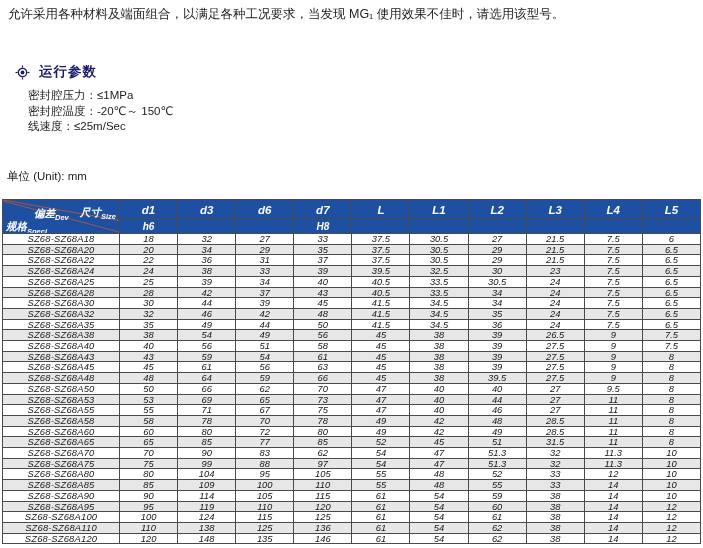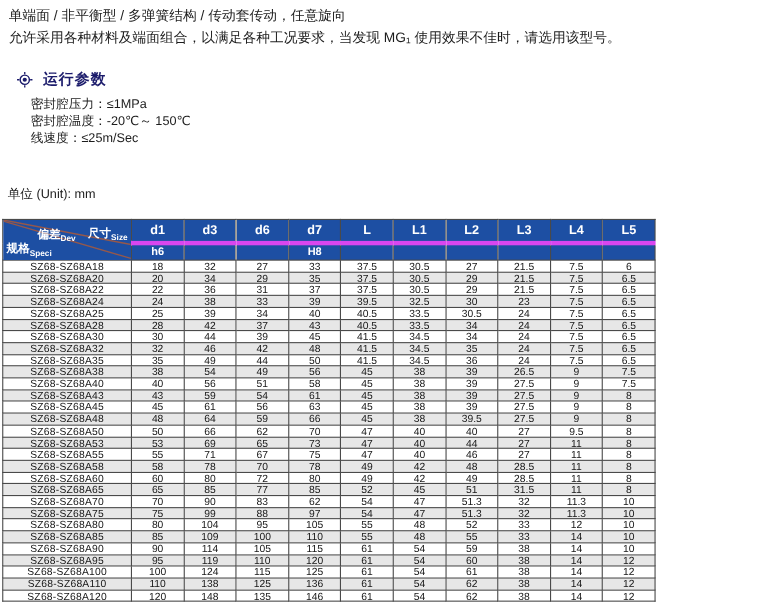--- a/index.html
+++ b/index.html
@@ -8,50 +8,49 @@
     font-family:"Liberation Sans","DejaVu Sans",sans-serif;color:#1e1e1e;
     -webkit-font-smoothing:antialiased;
   }
   .intro{position:absolute;left:8px;top:4px;font-size:12.5px;line-height:20px;color:#1c1c1c;}
   .section-head{position:absolute;left:15px;top:63px;display:flex;align-items:center;gap:9px;}
   .section-title{font-size:13.5px;font-weight:bold;color:#1b1b6b;letter-spacing:1px;font-family:Liberation Mono, monospace;}
   .params{position:absolute;left:28px;top:88px;font-size:11.5px;line-height:15.5px;color:#1c1c1c;list-style:none;margin:0;padding:0;}
   .unit{position:absolute;left:7px;top:169px;font-size:11.5px;color:#1c1c1c;}
 
   table.spec-table{
-    position:absolute;left:2px;top:199px;width:594px;
-    border-collapse:collapse;table-layout:fixed;
+    position:absolute;left:2px;top:199px;width:699px;
+    border-collapse:collapse;table-layout:fixed;font-style:italic;
   }
   .spec-table th,.spec-table td{
     border:1px solid #4a4a4a;padding:0;text-align:center;
     overflow:hidden;white-space:nowrap;
   }
   .spec-table thead th{background:#1d4fa3;color:#ffffff;font-weight:bold;}
   .spec-table tr.hrow1 th.colname{height:19px;font-size:11.5px;}
-  .spec-table tr.hrow2 th.colsub{height:13px;font-size:10px;border-top:4px solid #d946ef;}
+  .spec-table tr.hrow2 th.colsub{height:13px;font-size:10px;border-top:1px solid #d946ef;}
   th.corner{position:relative;background:#1d4fa3;}
   th.corner svg.diag{position:absolute;left:0;top:0;width:100%;height:100%;}
   .corner .lbl{position:absolute;color:#fff;font-weight:bold;line-height:1;}
   .corner .zh{font-size:10.5px;}
   .corner .en{font-size:7.5px;font-weight:bold;}
   .c-dev{left:31px;top:4px;}  .c-dev .en{position:relative;top:3px;}
   .c-size{right:3px;top:3px;} .c-size .en{position:relative;top:3px;}
   .c-speci{left:3px;top:17px;} .c-speci .en{position:relative;top:4px;}
 
   .spec-table tbody td{
     height:9.7px;line-height:9.7px;font-size:9.4px;color:#161616;background:#ffffff;
   }
   .spec-table tbody tr.alt td{background:#e7e7e7;}
   .spec-table tbody td.model-cell{letter-spacing:0.2px;}
 </style>
 </head>
 <body>
 
 <div class="intro">
-  <div>单端面 / 非平衡型 / 多弹簧结构 / 传动套传动，任意旋向</div>
   <div>允许采用各种材料及端面组合，以满足各种工况要求，当发现 MG₁ 使用效果不佳时，请选用该型号。</div>
 </div>
 
 <div class="section-head">
   <span style="display:inline-flex;">
     <svg width="15" height="15" viewBox="0 0 15 15">
       <circle cx="7.5" cy="7.5" r="4.2" fill="none" stroke="#1b1b6b" stroke-width="1.3"></circle>
       <circle cx="7.5" cy="7.5" r="1.9" fill="#1b1b6b"></circle>
       <line x1="7.5" y1="0.5" x2="7.5" y2="2.6" stroke="#1b1b6b" stroke-width="1.2"></line>
       <line x1="7.5" y1="12.4" x2="7.5" y2="14.5" stroke="#1b1b6b" stroke-width="1.2"></line>

